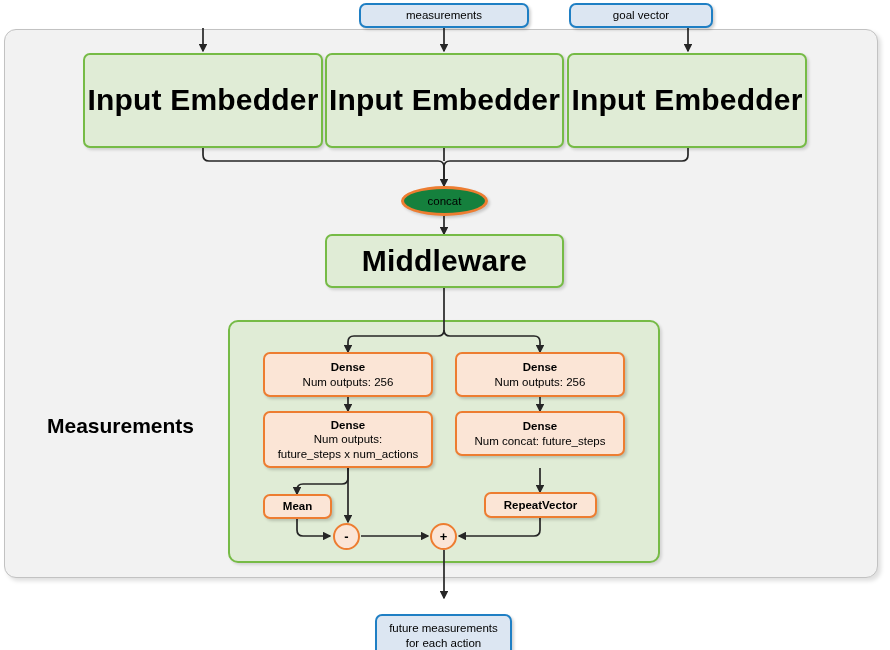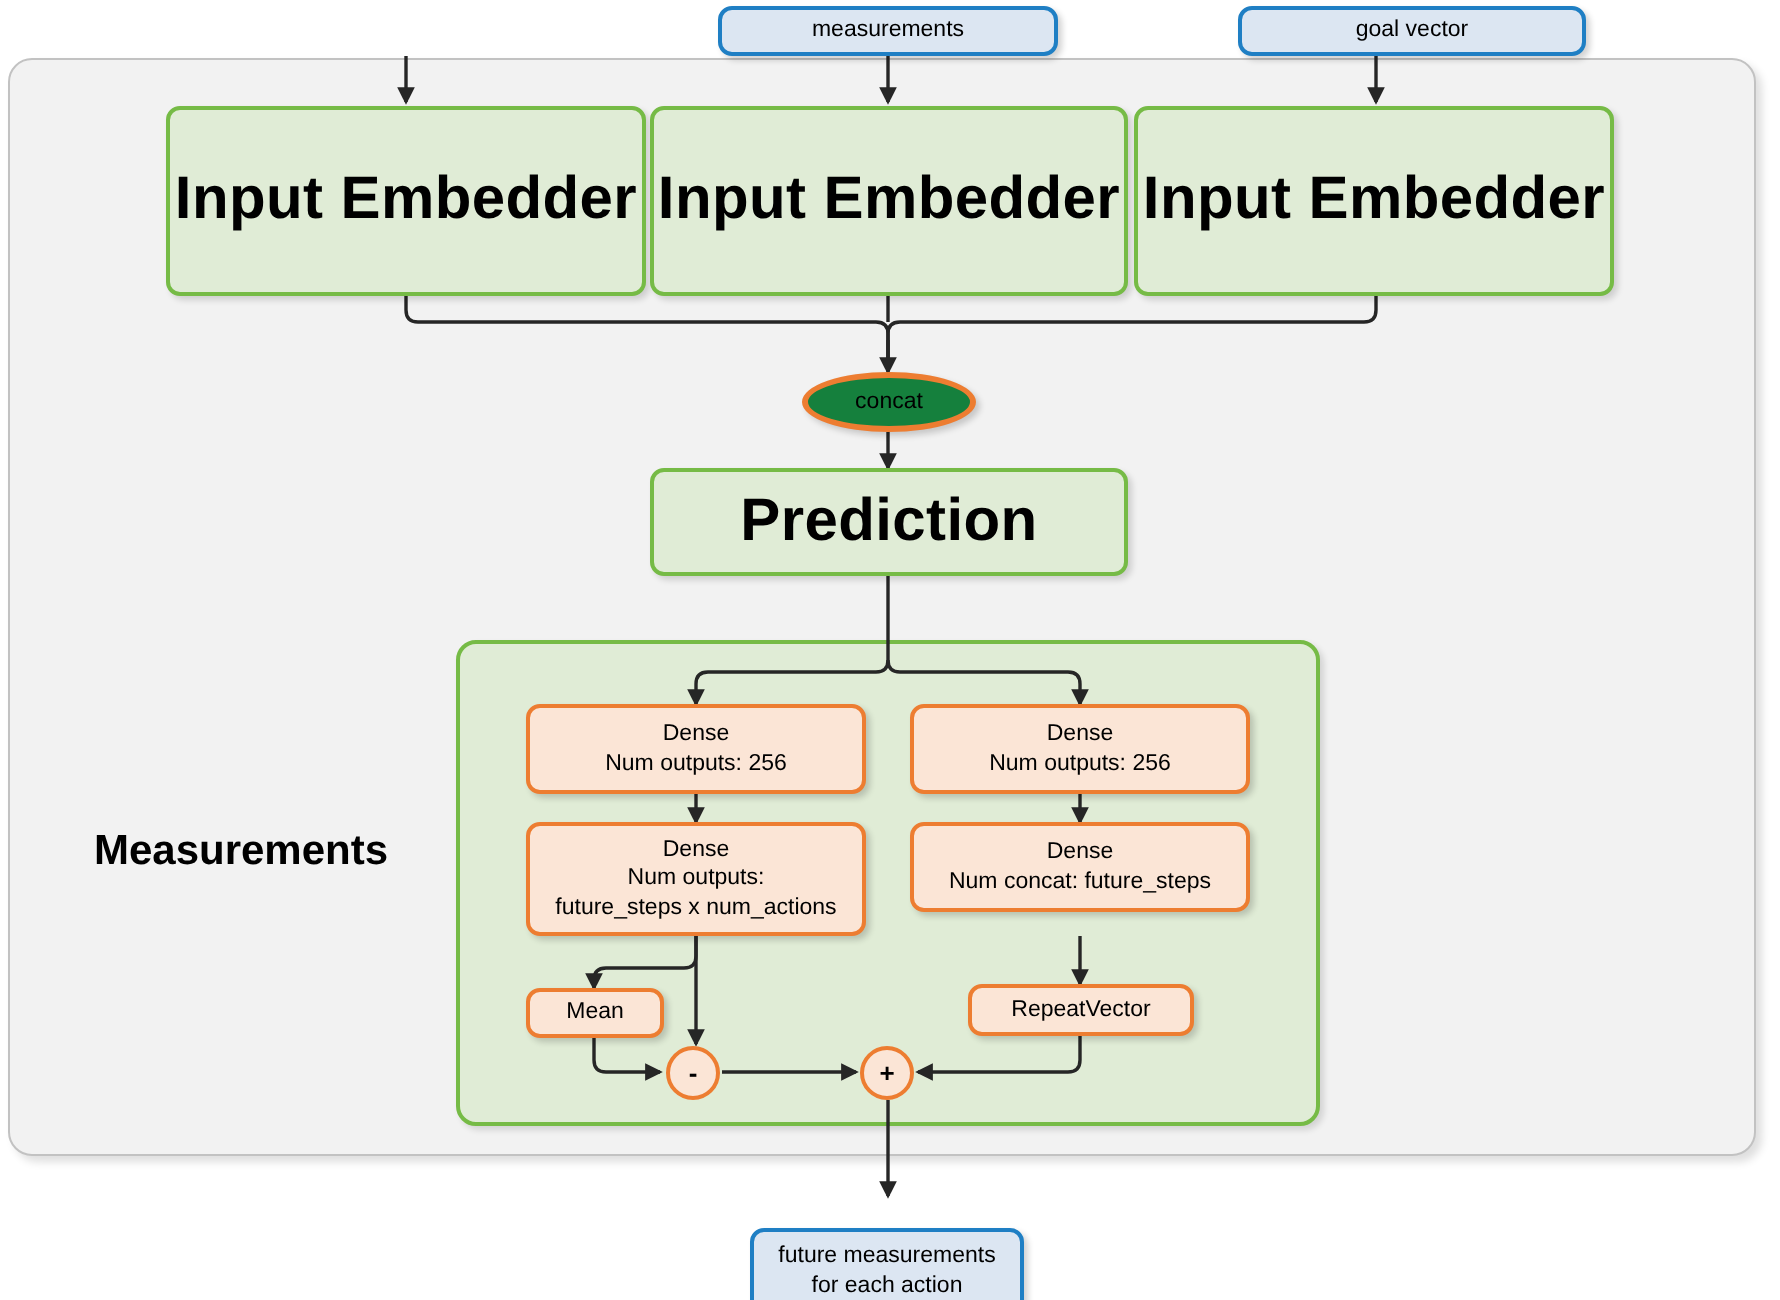--- a/index.html
+++ b/index.html
@@ -53,21 +53,21 @@
     letter-spacing: .2px;
   }
 
   
   .layer {
     background: #fbe5d6;
     border: 2.5px solid #ed7d31;
     font-size: 11.5px;
     box-shadow: 2px 2px 3px rgba(0,0,0,0.18);
   }
-  .layer .lname { font-weight: normal; }
+  .layer .lname { font-weight: bold; }
 
   
   .ellipse {
     position: absolute;
     box-sizing: border-box;
     display: flex;
     align-items: center;
     justify-content: center;
     background: #15803d;
     border: 3px solid #ed7d31;
@@ -194,40 +194,40 @@
 
       <path d="M 361 536 L 428 536" marker-end="url(#arrow)"></path>
 
       <path d="M 444 550 L 444 598" marker-end="url(#arrow)"></path>
     </g>
   </svg>
 
   <div class="node io" style="left:359px; top:3px; width:170px; height:25px;">
     <span>measurements</span>
   </div>
-  <div class="node io" style="left:619px; top:3px; width:174px; height:25px;">
+  <div class="node io" style="left:569px; top:3px; width:144px; height:25px;">
     <span>goal vector</span>
   </div>
 
   <div class="node module" style="left:83px; top:53px; width:240px; height:95px;">
     <span class="title">Input Embedder</span>
   </div>
   <div class="node module" style="left:325px; top:53px; width:239px; height:95px;">
     <span class="title">Input Embedder</span>
   </div>
   <div class="node module" style="left:567px; top:53px; width:240px; height:95px;">
     <span class="title">Input Embedder</span>
   </div>
 
   <div class="ellipse" style="left:401px; top:186px; width:87px; height:30px;">
     <span>concat</span>
   </div>
 
   <div class="node module" style="left:325px; top:234px; width:239px; height:54px;">
-    <span class="title">Prediction</span>
+    <span class="title">Middleware</span>
   </div>
 
   <div id="head-label">
     <div>Measurements</div>
   </div>
 
   <div class="node layer" style="left:263px; top:352px; width:170px; height:45px;">
     <span class="lname">Dense</span>
     <span>Num outputs: 256</span>
   </div>

